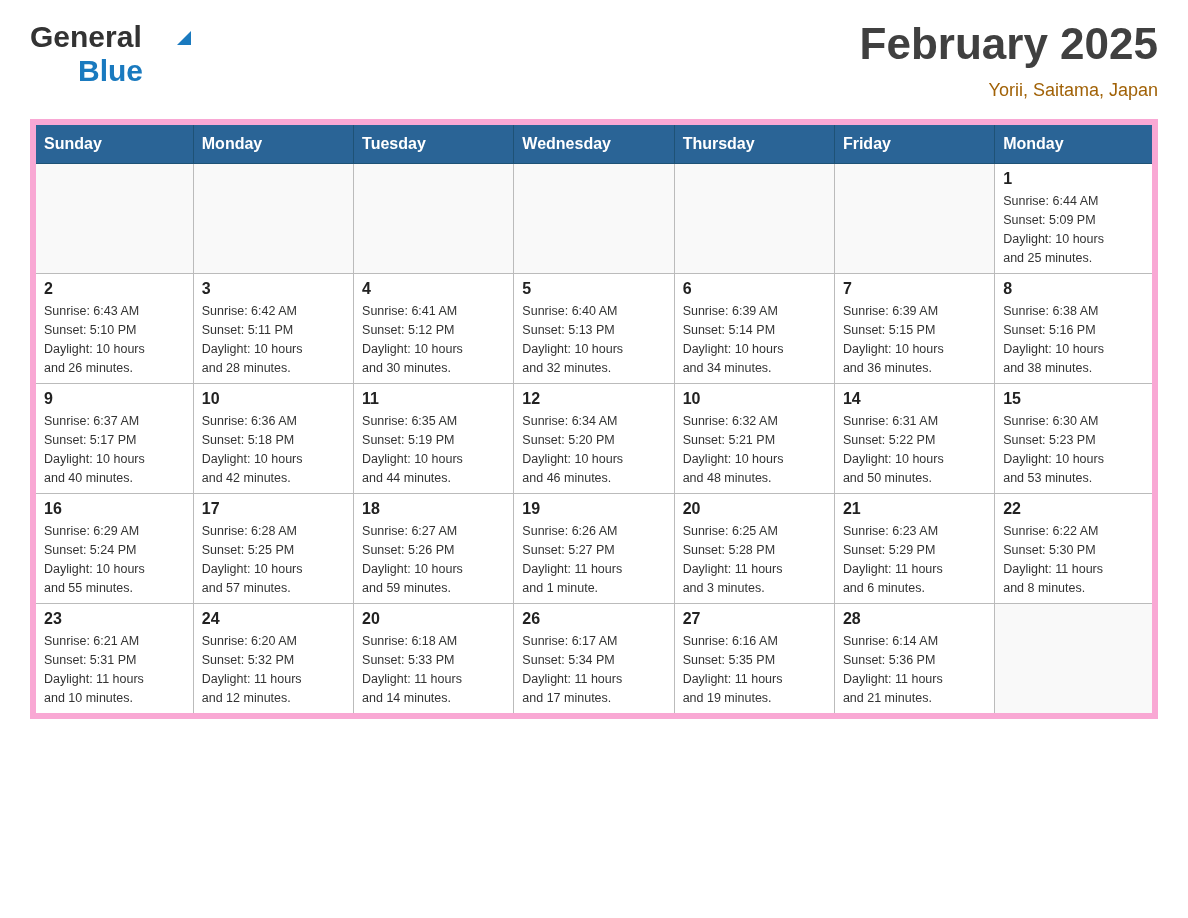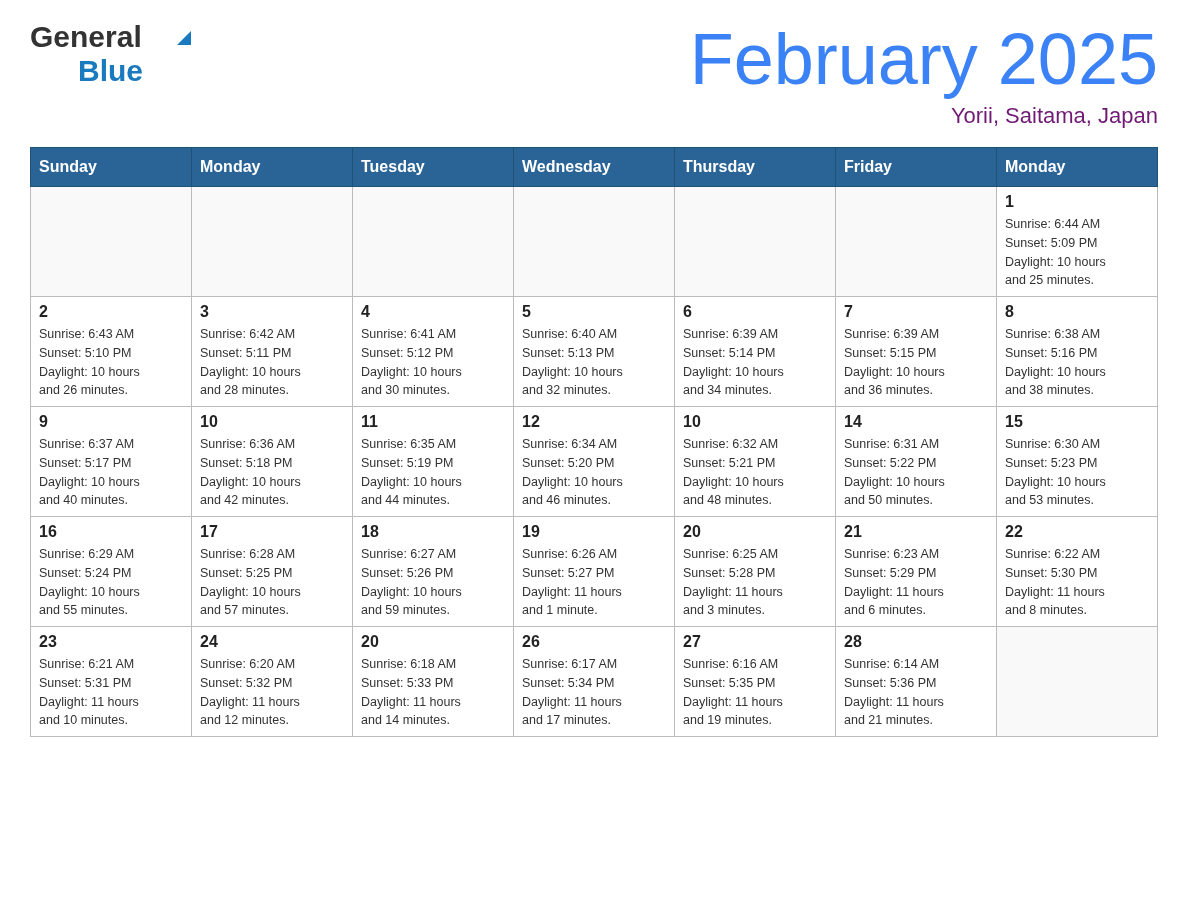--- a/index.html
+++ b/index.html
@@ -18,34 +18,34 @@
     }
     .logo {
       display: flex;
       flex-direction: column;
       align-items: flex-start;
     }
     .title-area {
       text-align: right;
     }
     .month-title {
-      font-size: 72px;
-      font-weight: normal;
-      color: #3b82f6;
+      font-size: 44px;
+      font-weight: bold;
+      color: #404040;
       line-height: 1.1;
     }
     .location {
-      font-size: 22px;
-      color: #701a75;
-      margin-top: 4px;
+      font-size: 18px;
+      color: #a16207;
+      margin-top: 12px;
     }
     .calendar {
       width: 100%;
       border-collapse: collapse;
-      border: 1px solid #f9a8d4;
+      border: 6px solid #f9a8d4;
     }
     .calendar th {
       background-color: #2a6496;
       color: #fff;
       font-size: 16px;
       font-weight: bold;
       padding: 10px 8px;
       text-align: left;
       border: 1px solid #1e5276;
     }

